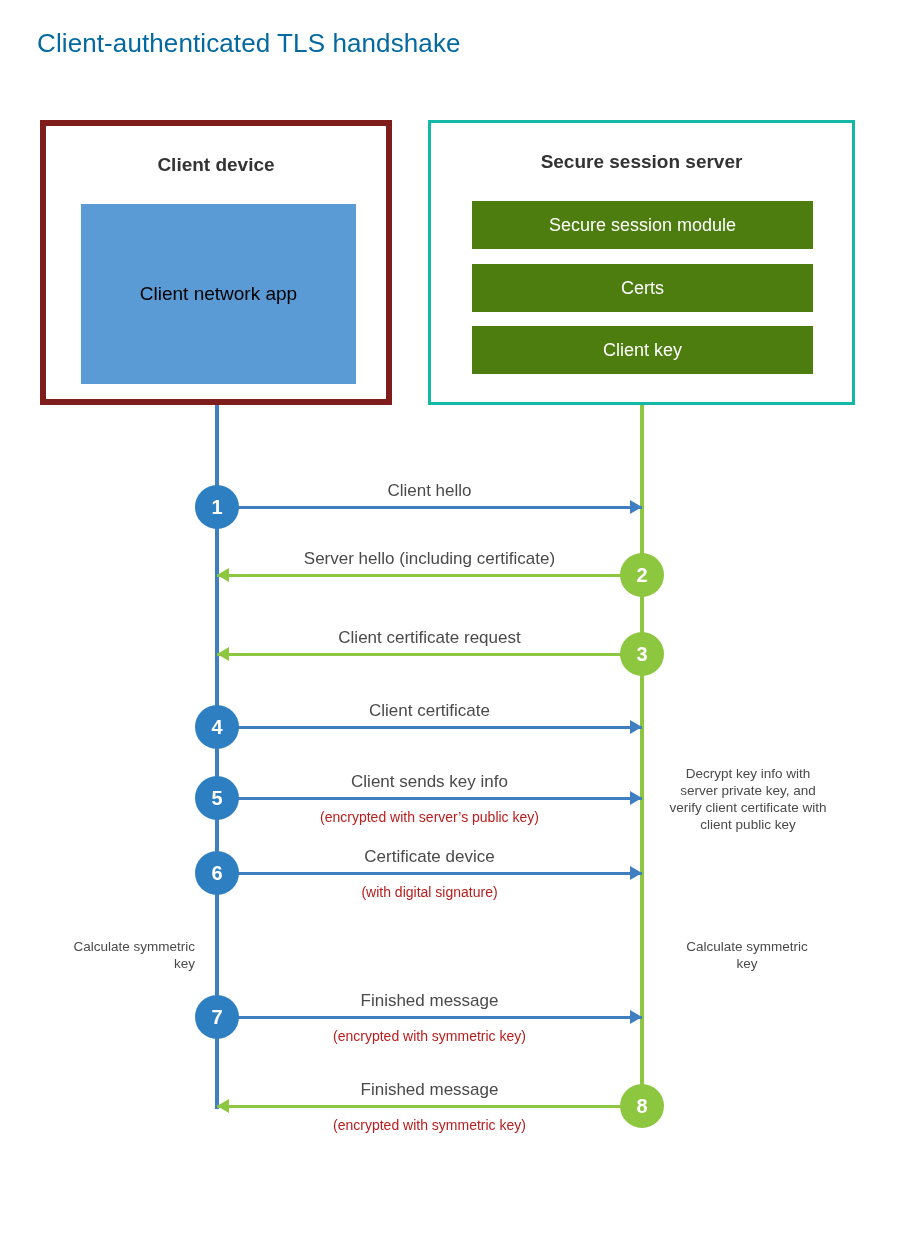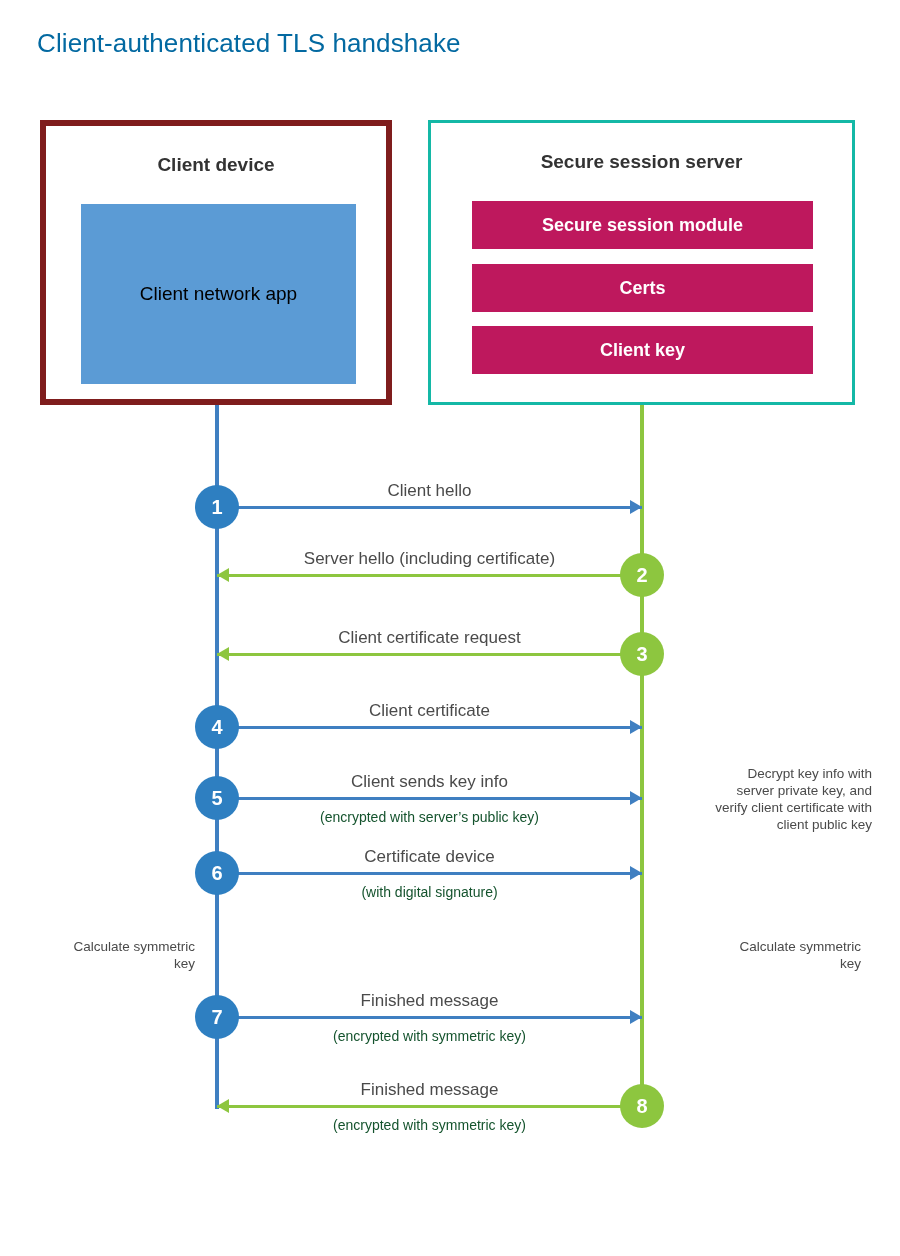--- a/index.html
+++ b/index.html
@@ -83,27 +83,27 @@
     text-align: center;
     font-weight: 400;
   }
 
   
   .server-band {
     position: absolute;
     left: 41px;
     width: 341px;
     height: 48px;
-    background: #be185d;
+    background: #4d7c0f;
     display: flex;
     align-items: center;
     justify-content: center;
     color: #ffffff;
     font-size: 18px;
-    font-weight: 700;
+    font-weight: 400;
   }
   #server-band-0 { top: 78px; }
   #server-band-1 { top: 141px; }
   #server-band-2 { top: 203px; }
 
   
   .lifeline {
     position: absolute;
     width: 4px;
   }
@@ -140,21 +140,21 @@
     text-align: center;
     font-size: 17px;
     color: #4a4a4a;
     white-space: nowrap;
     font-weight: 400;
   }
   .msg-sublabel {
     position: absolute;
     text-align: center;
     font-size: 14px;
-    color: #14532d;
+    color: #b91c1c;
     white-space: nowrap;
     font-weight: 400;
   }
 
   
   .step-circle {
     position: absolute;
     width: 44px;
     height: 44px;
     border-radius: 50%;
@@ -170,21 +170,21 @@
 
   
   .annotation {
     position: absolute;
     font-size: 13.5px;
     line-height: 17px;
     color: #4a4a4a;
     font-weight: 400;
   }
   .annotation.right-align { text-align: right; }
-  .annotation.left-align { text-align: right; margin-left: 44px; }
+  .annotation.left-align { text-align: center; }
 </style>
 </head>
 <body>
 
 <div id="canvas">
 
   <div id="page-title">Client-authenticated TLS handshake</div>
 
   <div class="party-box" id="client-box">
     <div class="party-title">Client device</div>

